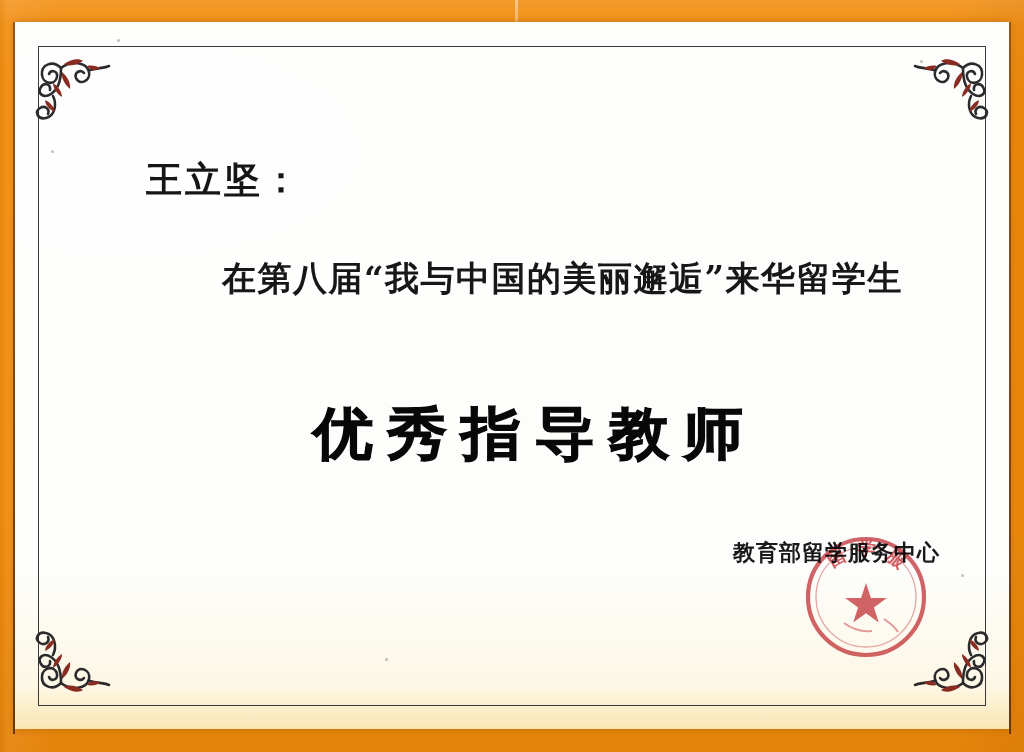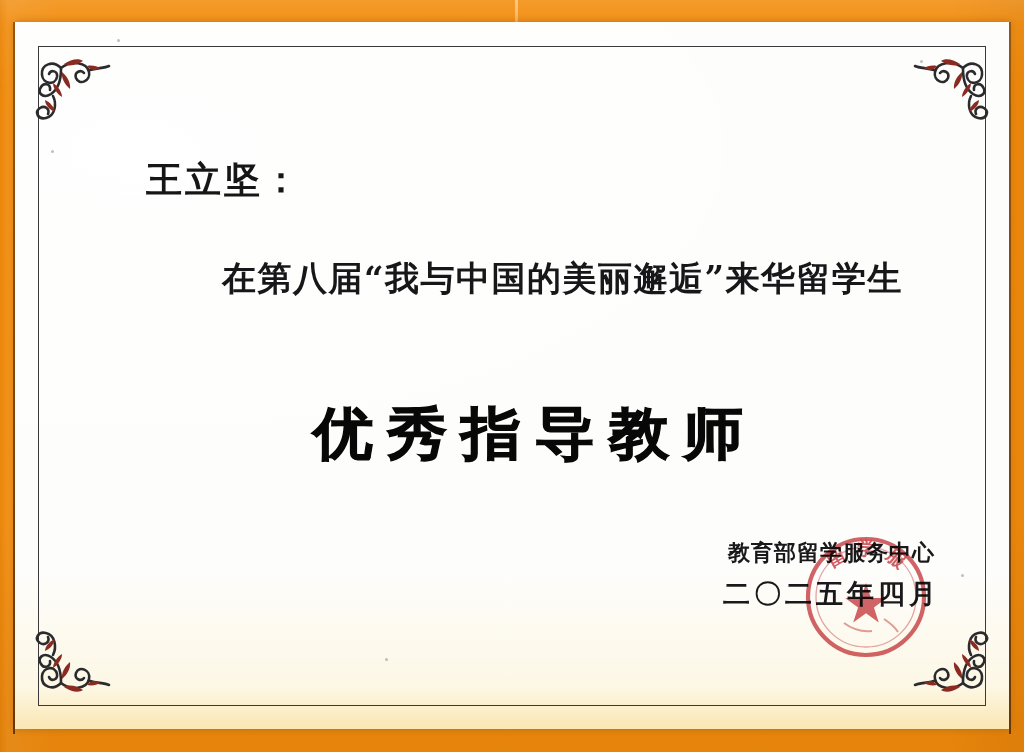--- a/index.html
+++ b/index.html
@@ -310,21 +310,20 @@
 
       <div class="recipient">王立坚：</div>
 
       <div class="body-line body-line-1">在第八届“我与中国的美丽邂逅”来华留学生</div>
 
 
       <div class="award">优秀指导教师</div>
 
       <div class="signature">
         <div class="sig-org">教育部留学服务中心</div>
-        <div class="sig-date">二〇二五年四月</div>
       </div>
 
       <div id="seal">
         <svg viewBox="0 0 132 132">
           <circle cx="66" cy="66" r="58" fill="none" stroke="#c0272d" stroke-width="4.2" opacity="0.88"></circle>
           <circle cx="66" cy="66" r="50" fill="none" stroke="#c0272d" stroke-width="1.3" opacity="0.5"></circle>
           <path id="sealArcTop" d="M 20 70 A 46 46 0 0 1 112 70" fill="none"></path>
           <text font-family="'DejaVu Serif','Liberation Serif',serif" font-size="19" font-weight="700" fill="#c0272d" letter-spacing="9" opacity="0.9">
             <textPath href="#sealArcTop" startOffset="24%">留学服</textPath>
           </text>

